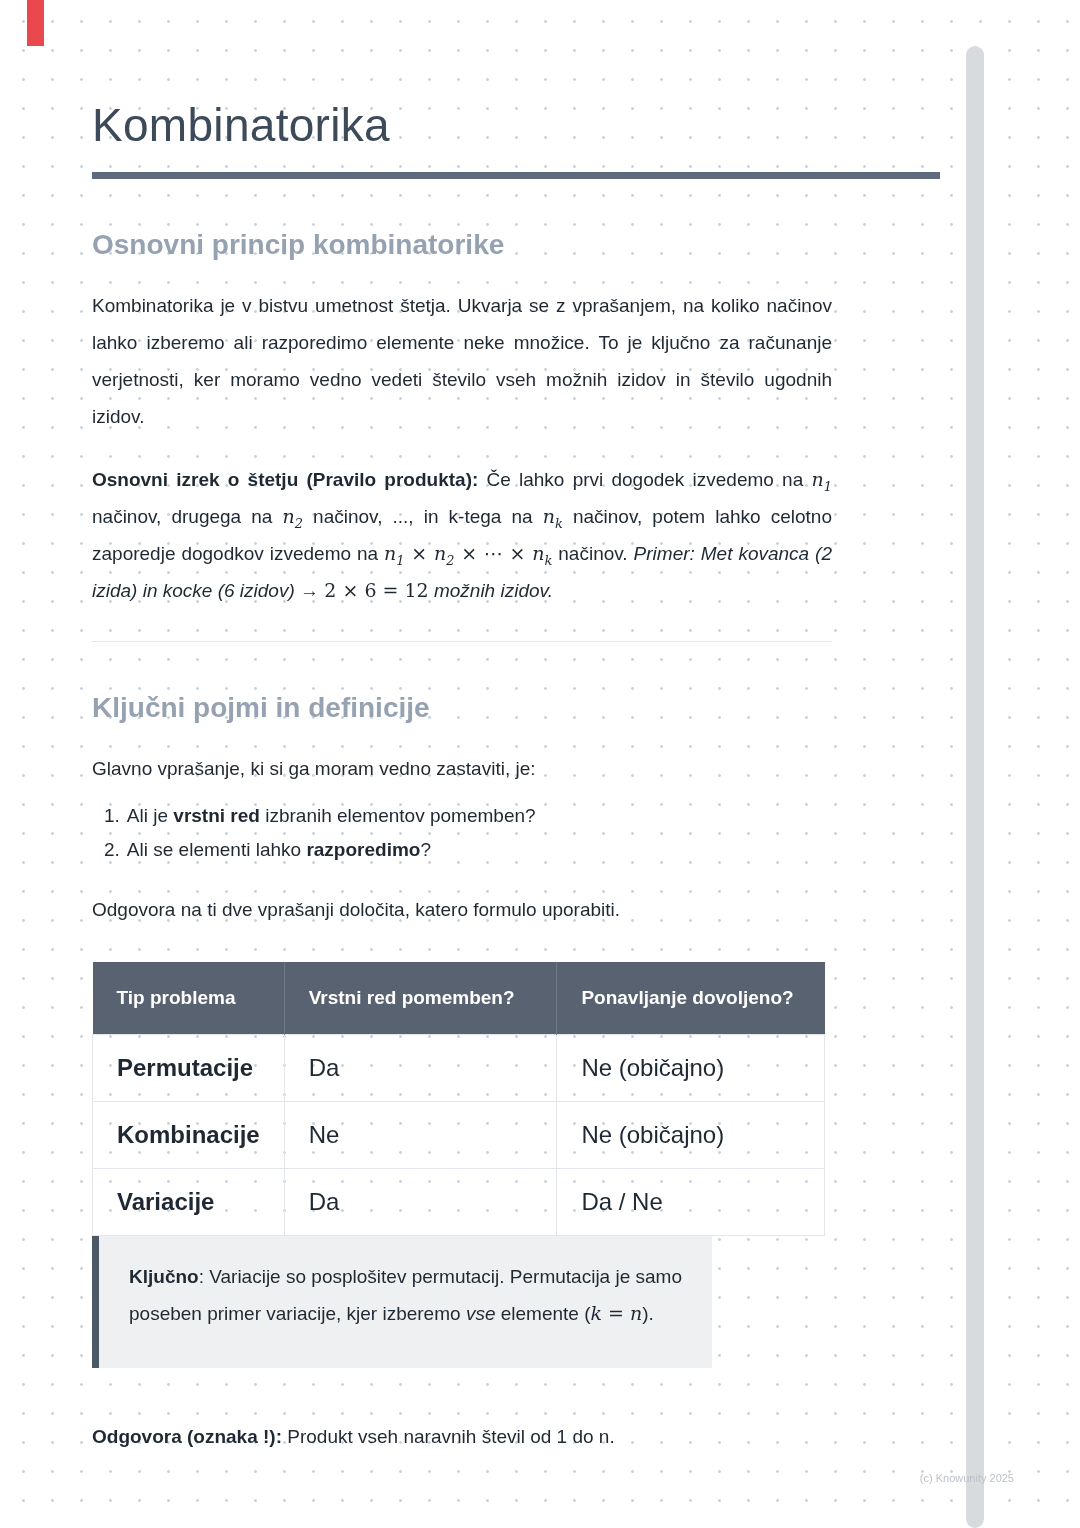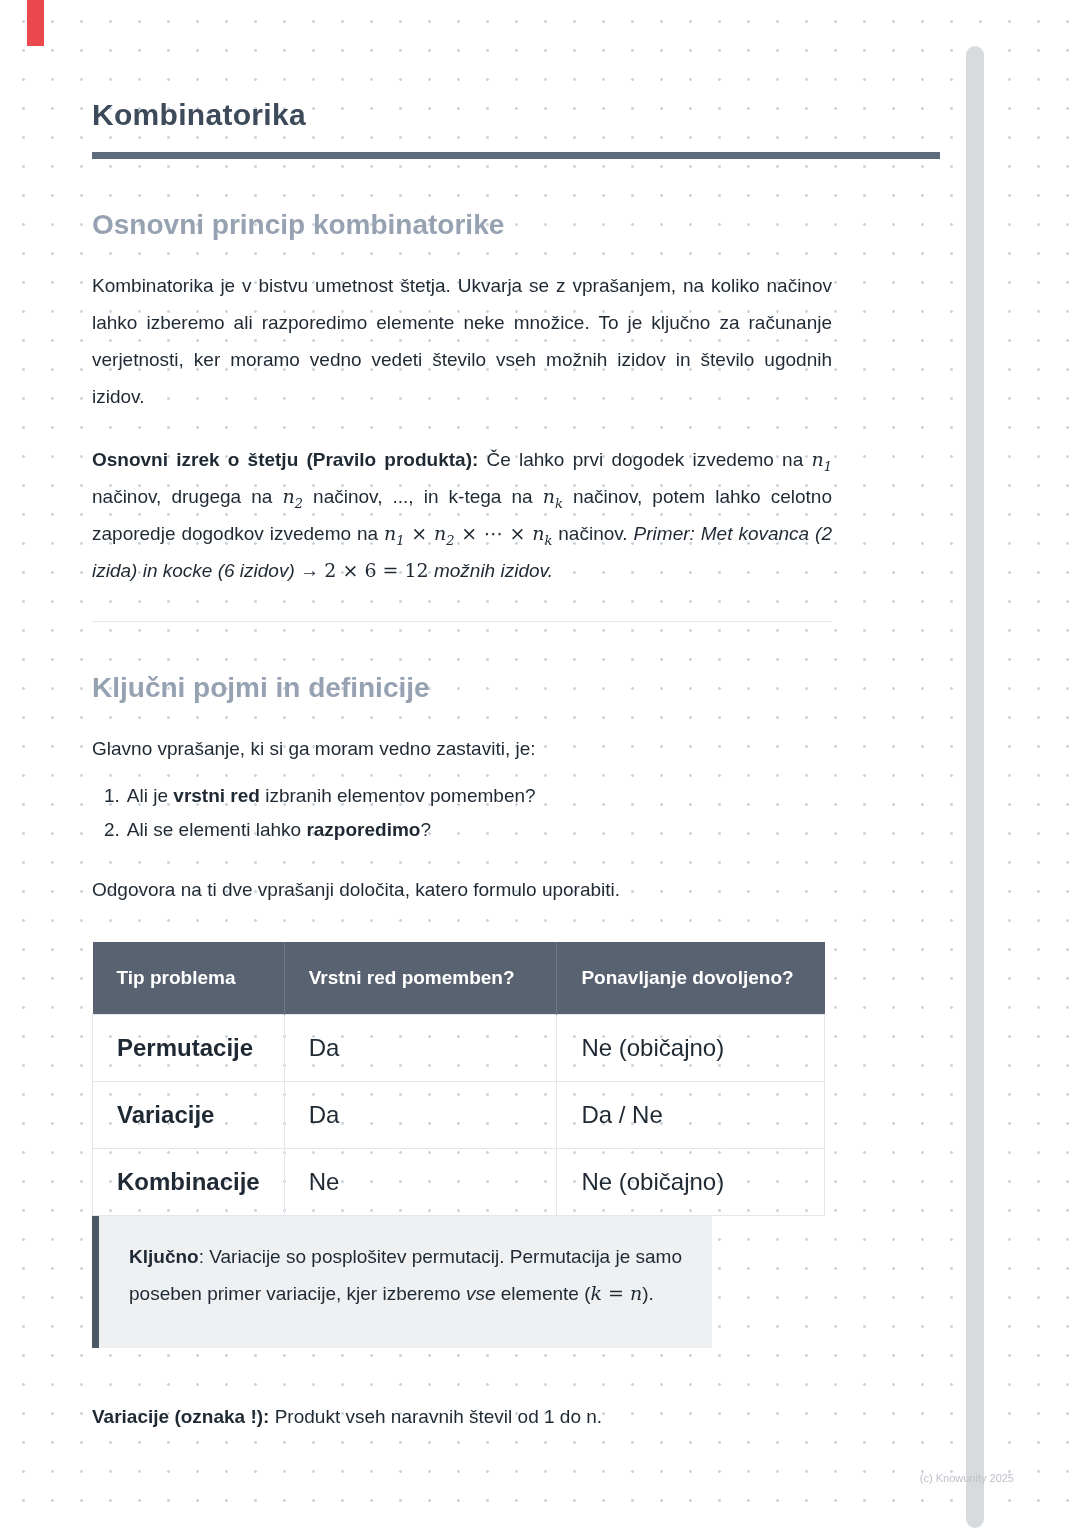--- a/index.html
+++ b/index.html
@@ -29,22 +29,22 @@
     background: #d8dbde;
     border-radius: 9px;
   }
   .content {
     position: absolute;
     left: 92px; top: 0;
     width: 848px;
   }
   .doc-title {
     margin: 98px 0 0 0;
-    font-size: 30px;
-    font-weight: bold;
+    font-size: 46px;
+    font-weight: normal;
     letter-spacing: 0.3px;
     color: #3d4a5a;
   }
   .title-rule {
     height: 7px;
     background: #5d6b7c;
     margin-top: 20px;
     width: 848px;
   }
   .section-heading {
@@ -175,34 +175,34 @@
             <th class="col-3">Ponavljanje dovoljeno?</th>
           </tr>
         </thead>
         <tbody>
           <tr>
             <td class="rowhead">Permutacije</td>
             <td>Da</td>
             <td>Ne (običajno)</td>
           </tr>
           <tr>
+            <td class="rowhead">Kombinacije</td>
+            <td>Ne</td>
+            <td>Ne (običajno)</td>
+          </tr>
+          <tr>
             <td class="rowhead">Variacije</td>
             <td>Da</td>
             <td>Da / Ne</td>
           </tr>
-          <tr>
-            <td class="rowhead">Kombinacije</td>
-            <td>Ne</td>
-            <td>Ne (običajno)</td>
-          </tr>
         </tbody>
       </table>
 
       <div class="callout"><span class="b">Ključno</span><span>: Variacije so posplošitev permutacij. Permutacija je samo poseben primer variacije, kjer izberemo </span><span class="i">vse</span><span> elemente (</span><span class="math"><span>k</span><span class="op"> = </span><span>n</span></span><span>).</span></div>
 
-      <p class="final-para"><span class="b">Variacije (oznaka !):</span><span> Produkt vseh naravnih števil od 1 do n.</span></p>
+      <p class="final-para"><span class="b">Odgovora (oznaka !):</span><span> Produkt vseh naravnih števil od 1 do n.</span></p>
 
     </div>
   </div>
 
   <div class="footer-credit">(c) Knowunity 2025</div>
 
 </div>
 
 </body></html>

